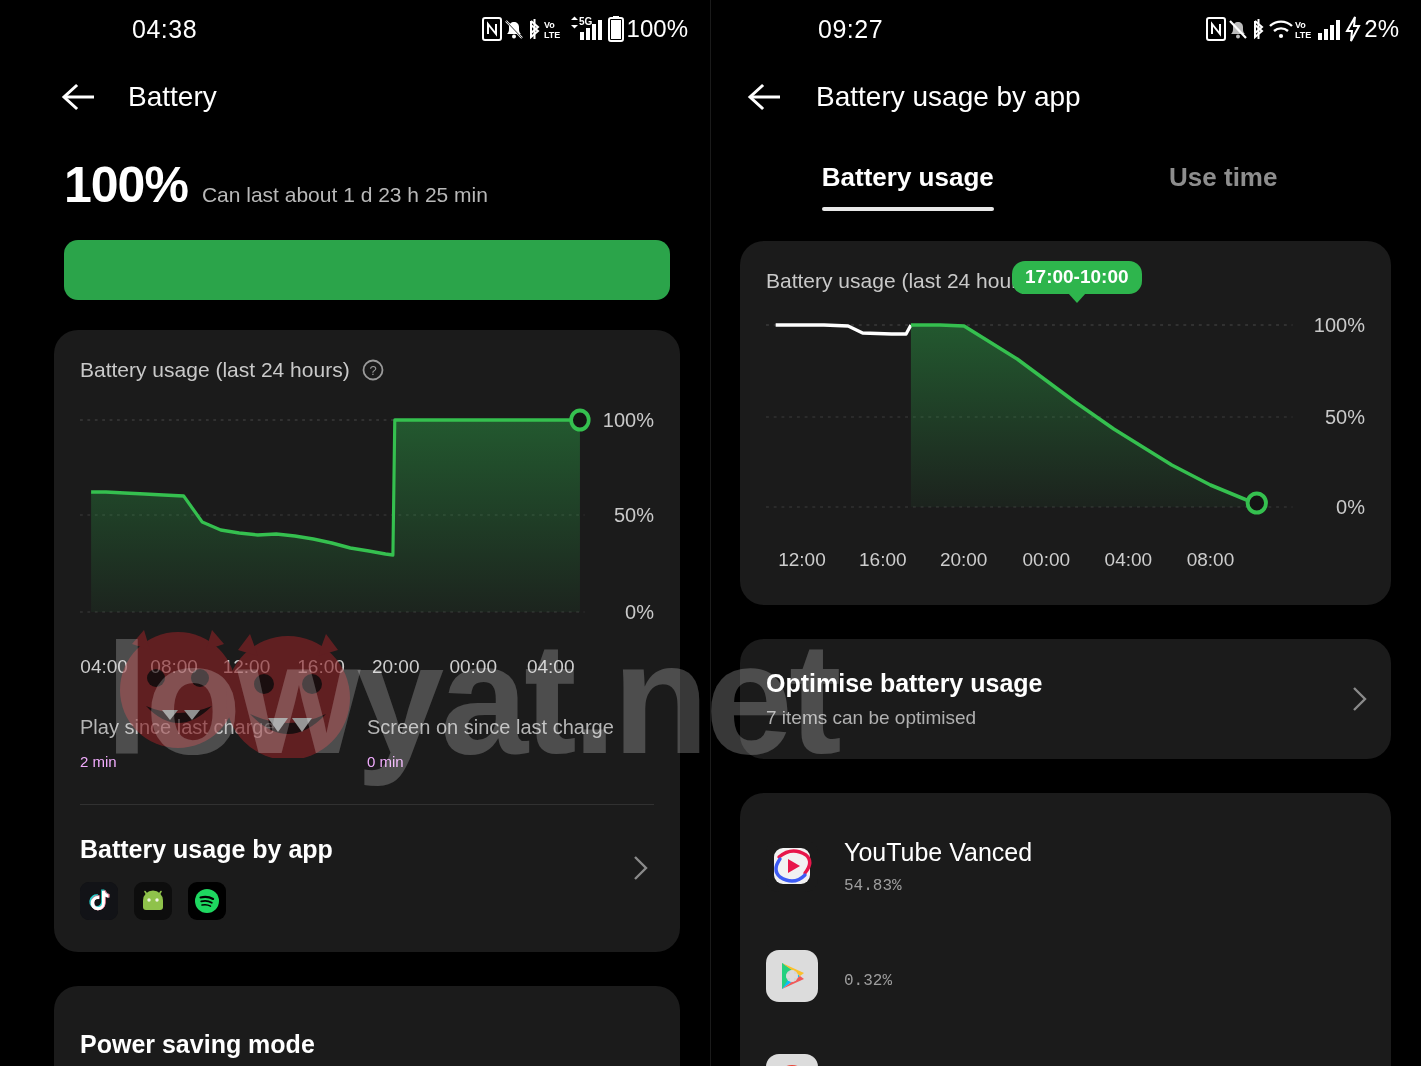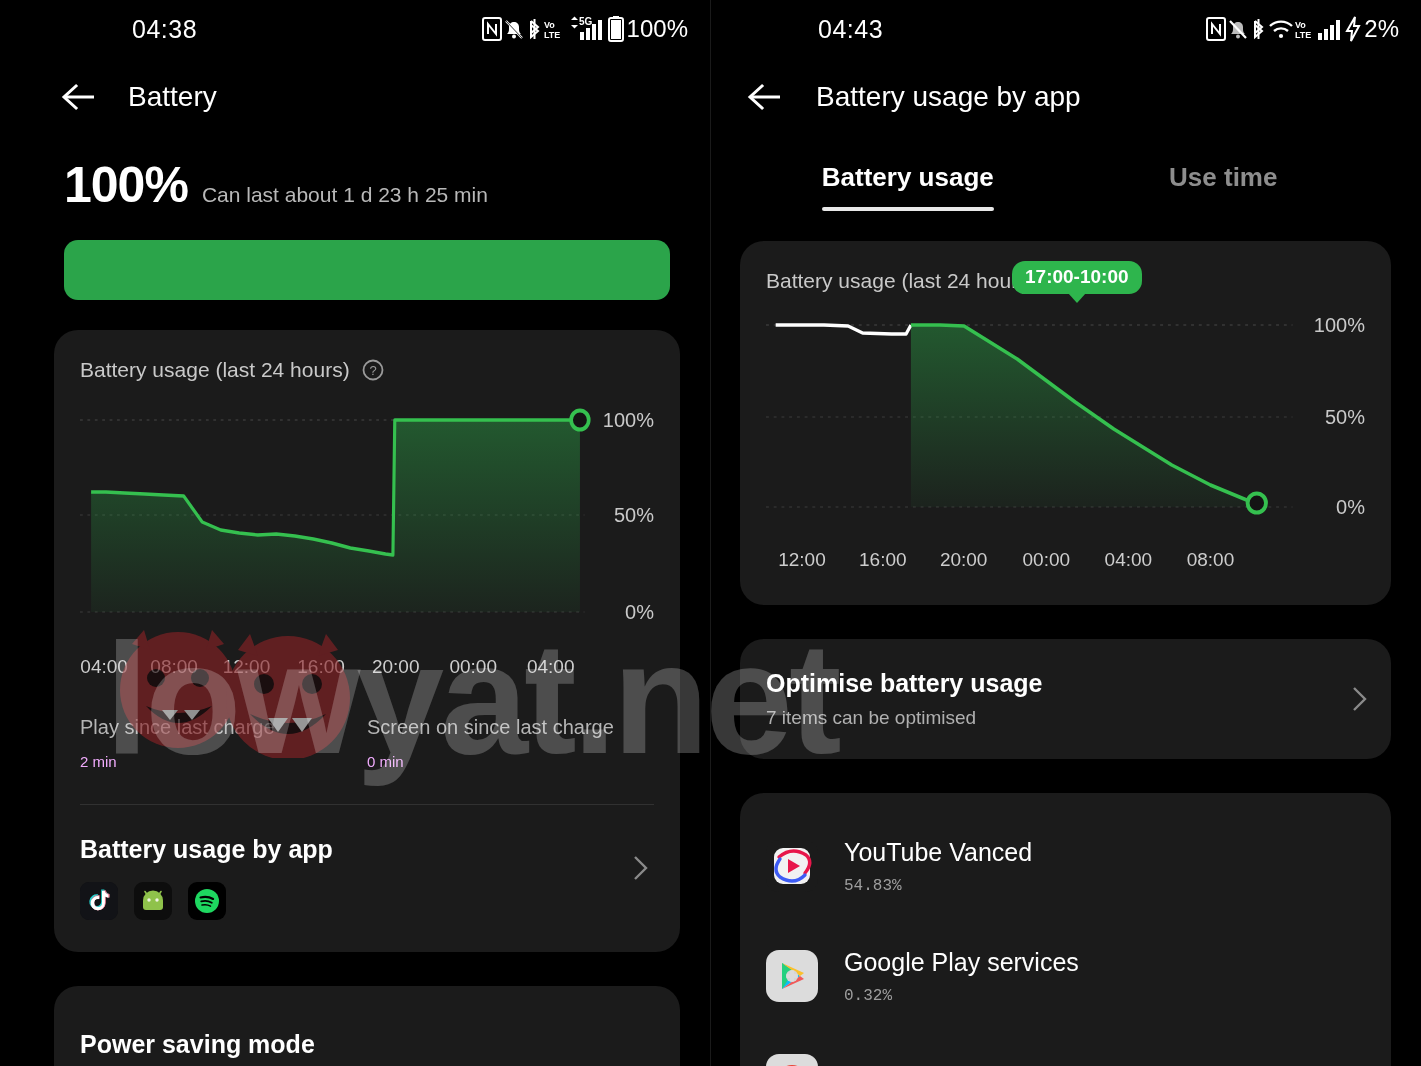--- a/index.html
+++ b/index.html
@@ -326,21 +326,21 @@
     <div class="card ps-card">
       <div class="ps-title">Power saving mode</div>
     </div>
   </div>
 
   <div class="divider"></div>
 
   <div class="pane pane-right">
 
     <div class="statusbar sb-right">
-      <div class="sb-time">04:43</div>
+      <div class="sb-time">09:27</div>
       <div class="sb-icons">
         <span>
           <svg width="20" height="24" viewBox="0 0 20 24">
               <rect x="1" y="1" width="18" height="22" rx="2" fill="none" stroke="#fff" stroke-width="2"></rect>
               <path d="M6 17 L6 7 L14 17 L14 7" fill="none" stroke="#fff" stroke-width="2"></path>
             </svg>
         </span>
         <span>
           <svg width="22" height="24" viewBox="0 0 22 24">
               <path d="M4 17h14c-1.6-1.3-2-3-2-5v-2c0-3-2.2-5-5-5S6 7 6 10v2c0 2-.4 3.7-2 5z" fill="#bcbcbc"></path>
@@ -489,21 +489,20 @@
               <rect width="52" height="52" rx="13" fill="#dcdcdc"></rect>
               <path d="M16 13 L34 26 L16 39 Z" fill="#0fbcf9"></path>
               <path d="M16 13 L28 21 L16 39 Z" fill="#24d07f"></path>
               <path d="M16 39 L34 26 L38 29 Z" fill="#f05a5a"></path>
               <path d="M16 13 L34 26 L38 23 Z" fill="#fbc02d"></path>
               <circle cx="26" cy="26" r="6" fill="#d5d5d5"></circle>
               <path d="M24 20 h4 v4 h4 v4 h-4 v4 h-4 v-4 h-4 v-4 h4 z" fill="#e8e8e8" opacity="0.35"></path>
             </svg>
         </span>
         <div class="app-text">
-          <div class="app-name">Google Play services</div>
           <div class="app-pct">0.32%</div>
         </div>
       </div>
 
       <div class="app-row" style="padding-top:4px;">
         <span class="app-icon-lg">
           <svg width="52" height="52" viewBox="0 0 52 52">
               <rect width="52" height="52" rx="13" fill="#dcdcdc"></rect>
               <circle cx="26" cy="26" r="15" fill="#ea4335"></circle>
               <circle cx="26" cy="26" r="7" fill="#ffffff"></circle>

